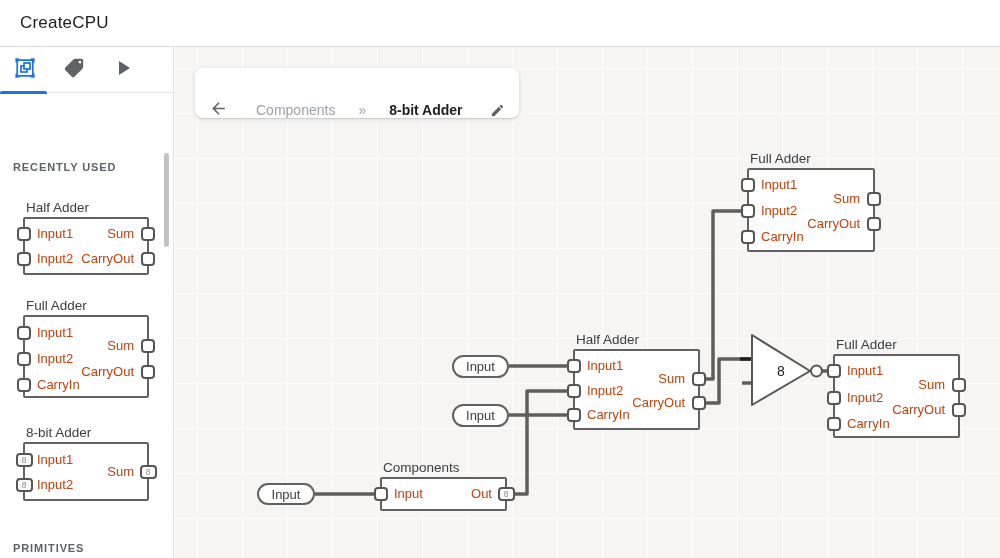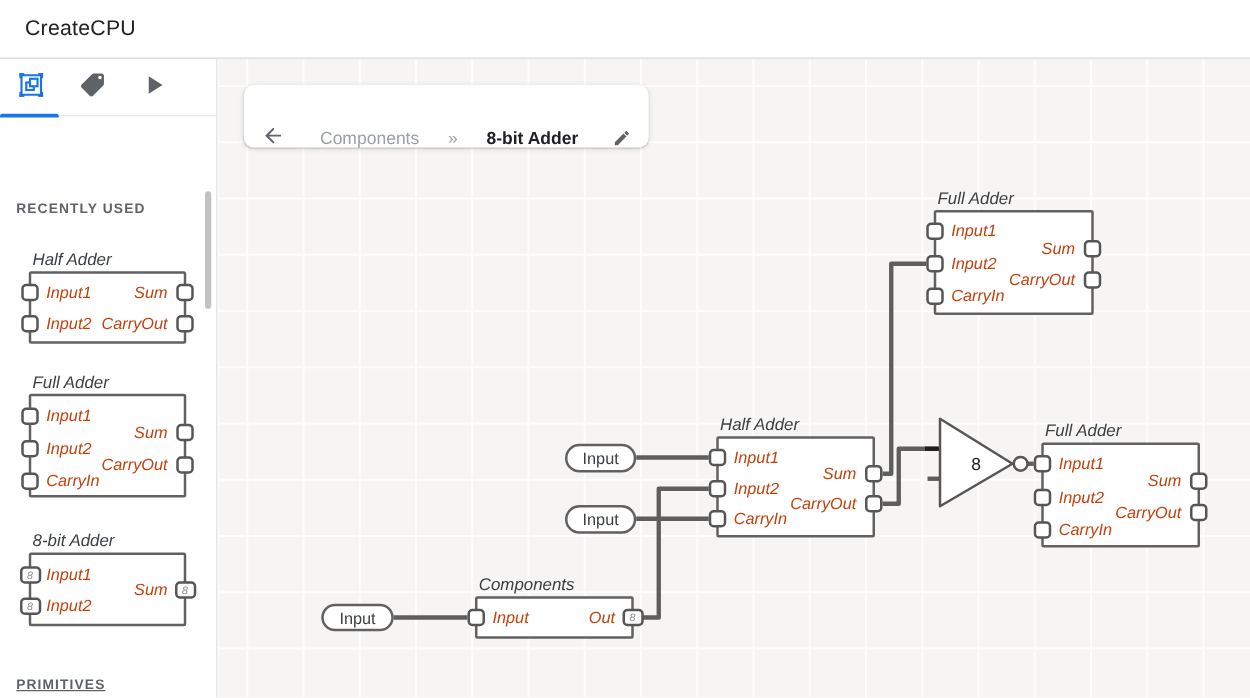--- a/index.html
+++ b/index.html
@@ -46,21 +46,21 @@
   .breadcrumb .bc-parent { font-size:14px; color:#9aa0a6; margin:0 7px 0 12px; }
   .breadcrumb .bc-sep { font-size:14px; color:#9aa0a6; margin-right:7px; }
   .breadcrumb .bc-current { font-size:14px; font-weight:700; color:#202124;
     margin-right:11px; }
 
   .layer { position:absolute; left:0; top:0; width:825px; height:511px; }
   .layer svg { position:absolute; left:0; top:0; }
 
   
   .comp { position:absolute; background:#fff; border:2px solid #616161;
-    border-radius:2px; z-index:2;font-style:italic; }
+    border-radius:2px; z-index:2; }
   .comp .ctitle { position:absolute; left:1px; top:-19px; font-size:13.5px;
     color:#3c4043; white-space:nowrap; }
   .port { position:absolute; width:14px; height:14px; background:#fff;
     border:2px solid #565656; border-radius:4px; z-index:3;
     display:flex; align-items:center; justify-content:center; }
   .port.badge { width:17px; font-size:8.5px; color:#8a8a8a; font-weight:400;
     line-height:9px; }
   .plabel { position:absolute; font-size:13px; color:#c2410c; line-height:14px;
     white-space:nowrap; }
   .pill { position:absolute; background:#fff; border:2px solid #616161;
@@ -110,21 +110,21 @@
           <path fill="#5f6368" d="M8 5v14l11-7z"></path>
         </svg>
       </span>
     </div>
   </div>
   <div class="tab-underline" style="background:#1a73e8"></div>
 
 
   <div id="sidebar-content" style="position:absolute; left:0; top:0; width:174px; height:511px;">
       <span class="section-header" style="top: 114px;">RECENTLY USED</span>
-      <span class="section-header" style="top: 495px; text-decoration: underline;">PRIMITIVES</span>
+      <span class="section-header" style="top: 495px;">PRIMITIVES</span>
       <div class="comp" style="left: 23px; top: 170px; width: 126px; height: 58px;">
         <span class="ctitle">Half Adder</span>
         <div class="port" style="top: 8px; left: -8px;"></div>
         <span class="plabel" style="top: 8px; left: 12px;">Input1</span>
         <div class="port" style="top: 33px; left: -8px;"></div>
         <span class="plabel" style="top: 33px; left: 12px;">Input2</span>
         <div class="port" style="top: 8px; right: -8px;"></div>
         <span class="plabel" style="top: 8px; right: 13px;">Sum</span>
         <div class="port" style="top: 33px; right: -8px;"></div>
         <span class="plabel" style="top: 33px; right: 13px;">CarryOut</span>

